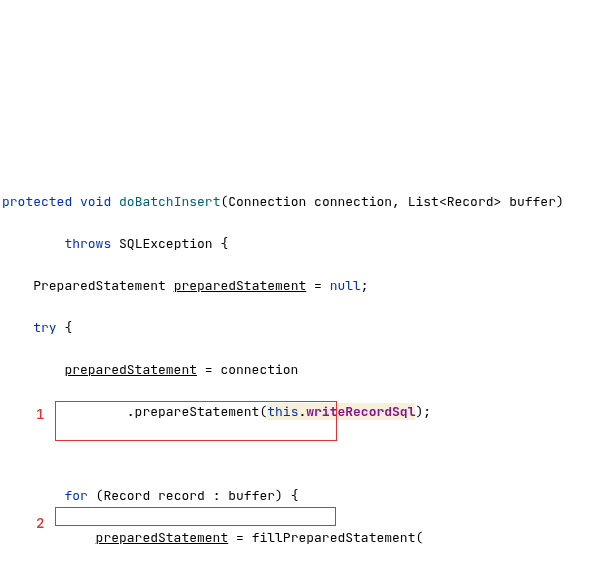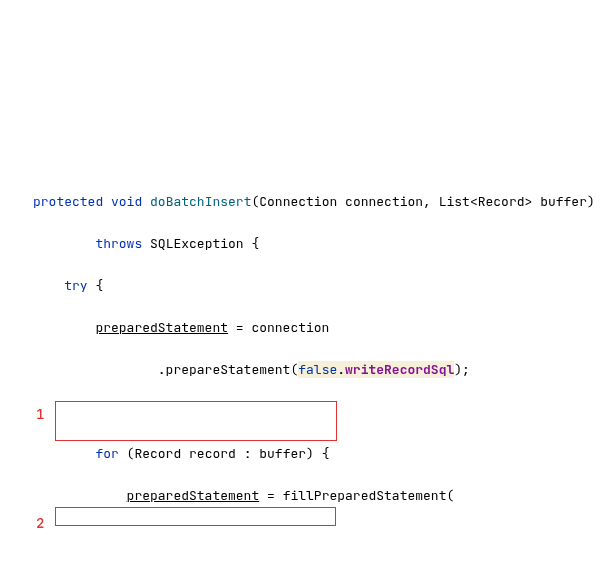--- a/index.html
+++ b/index.html
@@ -30,37 +30,38 @@
     }
     .redbox {
       position: absolute;
       border: 1.5px solid #e13131;
       pointer-events: none;
       z-index: 5;
     }
     .code-container {
       position: relative;
     }
-    .line { display: block; margin-left: 31px; }
+    .line { display: block; }
   </style>
 </head>
 <body>
 
 
 
 <div class="code-container">
 <span class="annotation" style="left:34px; top:318px;">1</span>
 <div class="redbox" style="left:53px; top:315px; width:282px; height:40px;"></div>
 <span class="annotation" style="left:34px; top:427px;">2</span>
 <div class="redbox" style="left:53px; top:421px; width:281px; height:19px;"></div>
 <span class="line"><span class="kw">protected</span> <span class="kw">void</span> <span class="method-decl">doBatchInsert</span>(<span class="type">Connection</span> <span class="param">connection</span>, <span class="type">List</span>&lt;<span class="type">Record</span>&gt; <span class="param">buffer</span>)</span>
 <span class="line">        <span class="kw">throws</span> <span class="type">SQLException</span> {</span>
+<span class="line">    <span class="type">PreparedStatement</span> <span class="var">preparedStatement</span> = <span class="kw">null</span>;</span>
 <span class="line">    <span class="kw">try</span> {</span>
 <span class="line">        <span class="var">preparedStatement</span> = <span class="call">connection</span></span>
-<span class="line">                .<span class="call">prepareStatement</span>(<span class="highlight-box"><span class="kw">false</span>.<span class="field">writeRecordSql</span></span>);</span>
+<span class="line">                .<span class="call">prepareStatement</span>(<span class="highlight-box"><span class="kw">this</span>.<span class="field">writeRecordSql</span></span>);</span>
 <span class="line"> </span>
 <span class="line">        <span class="kw">for</span> (<span class="type">Record</span> <span class="param">record</span> : <span class="call">buffer</span>) {</span>
 <span class="line">            <span class="var">preparedStatement</span> = <span class="call">fillPreparedStatement</span>(</span>
 
 
 
 
 
 
 

